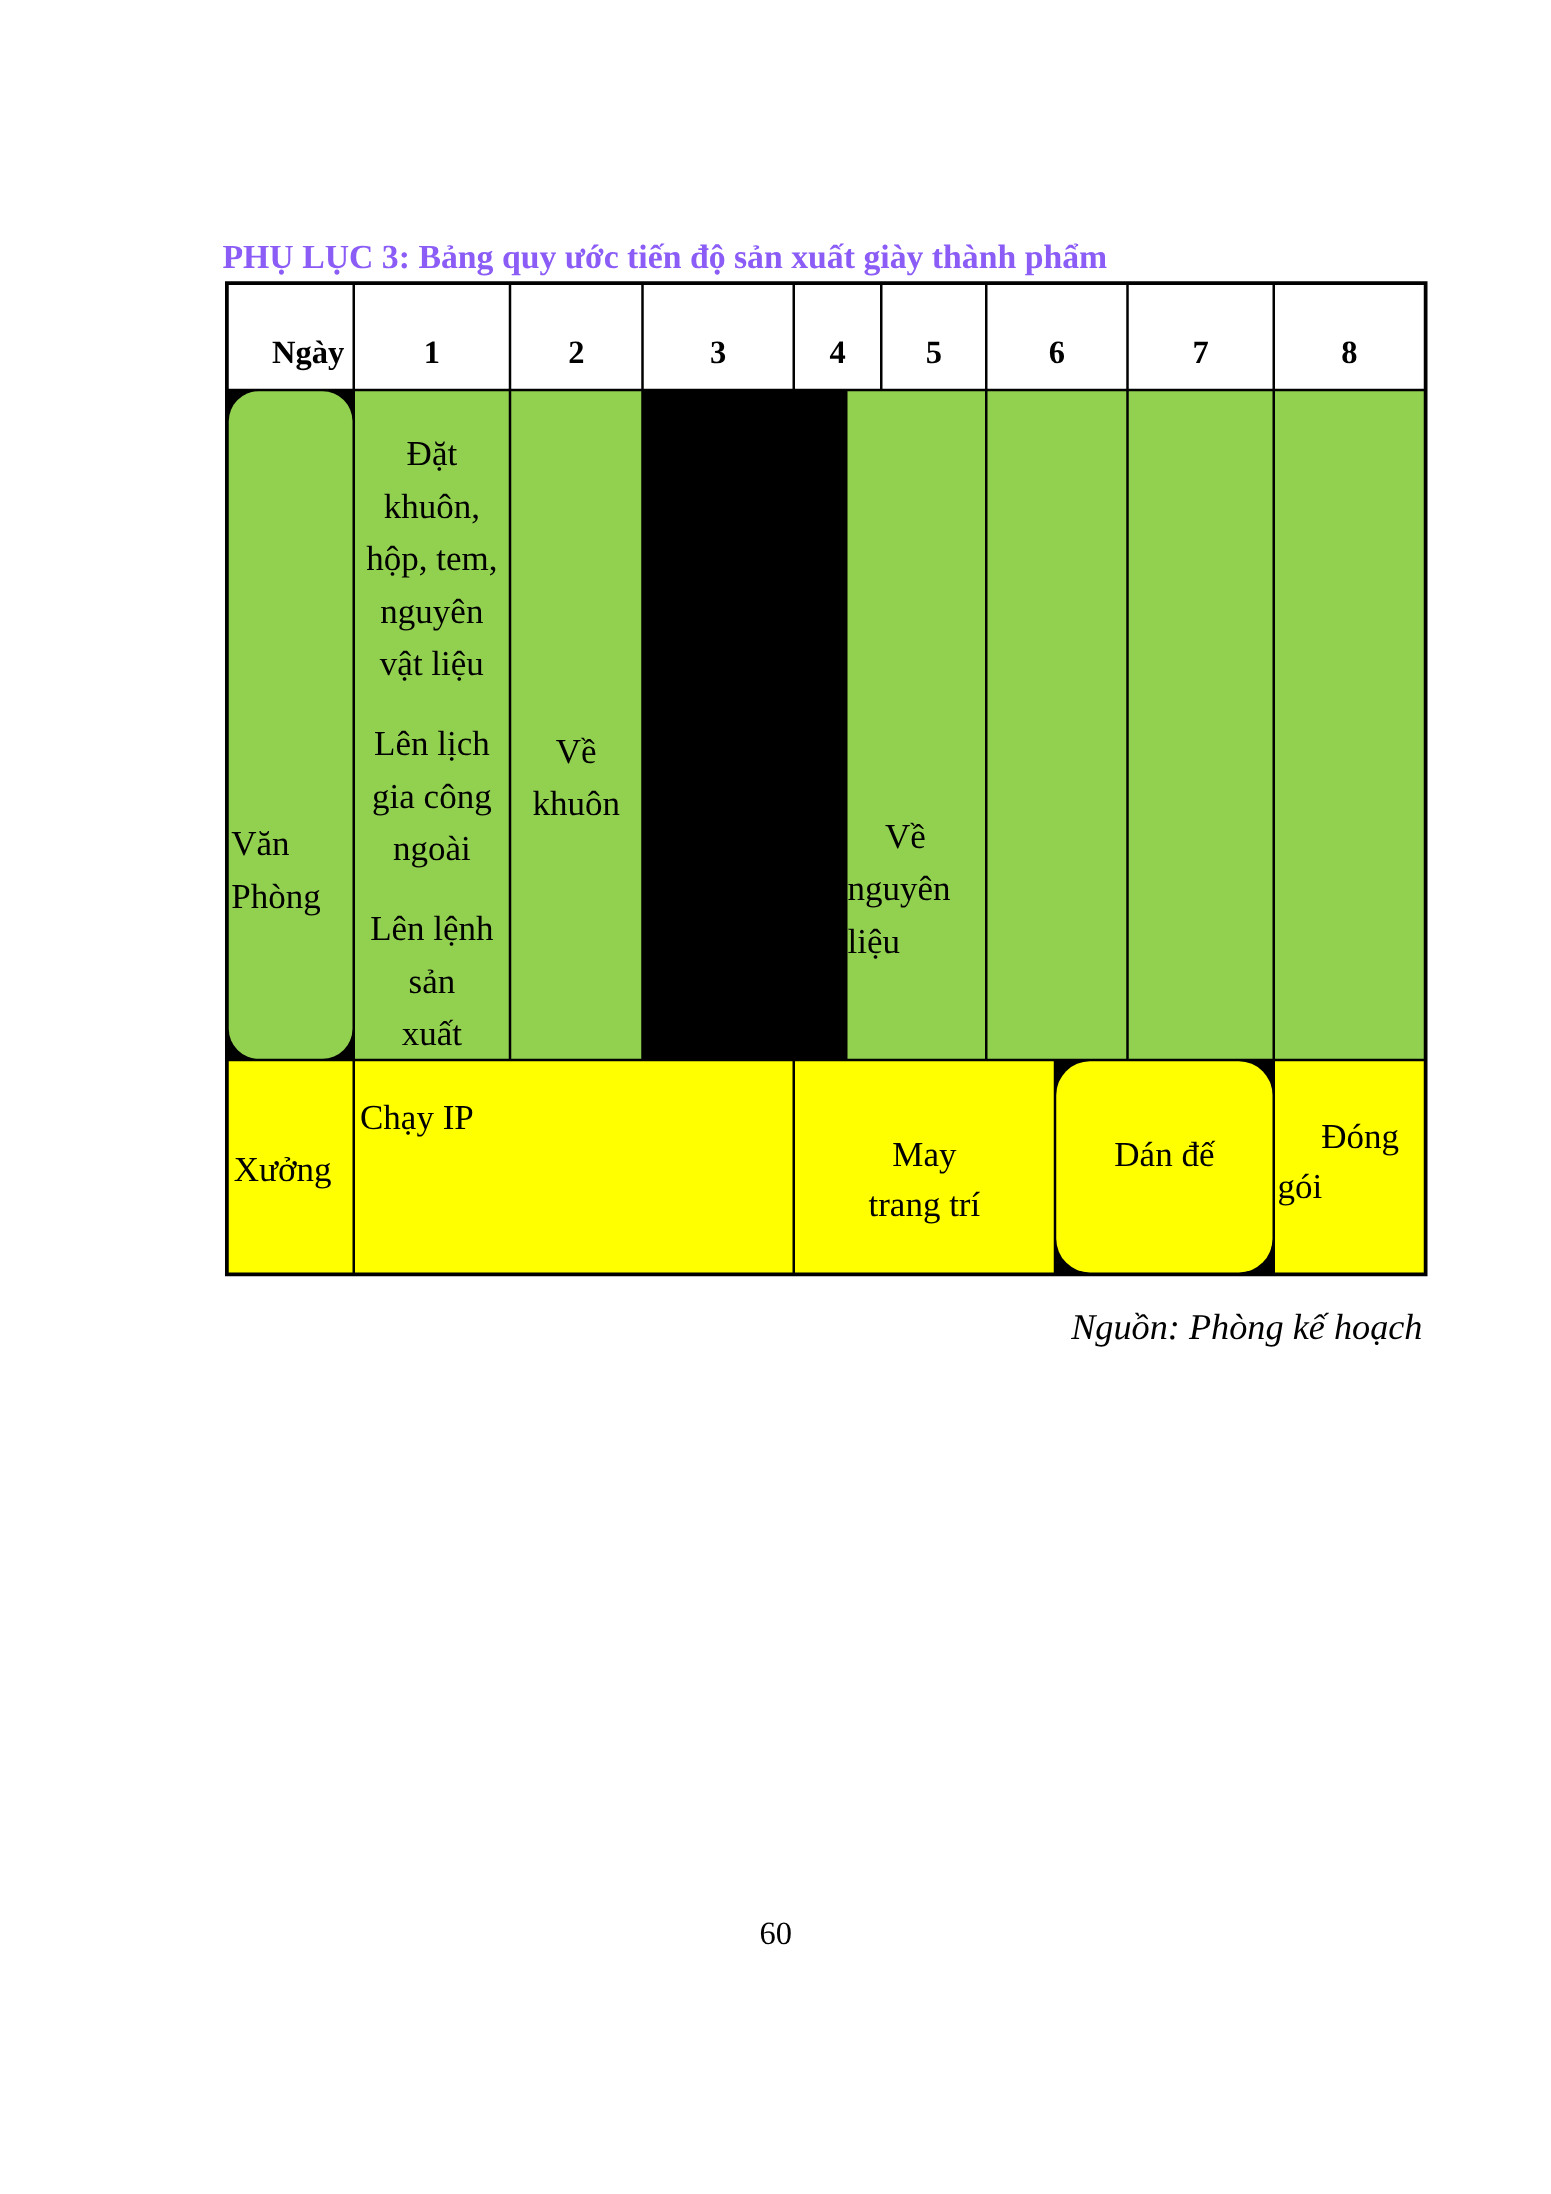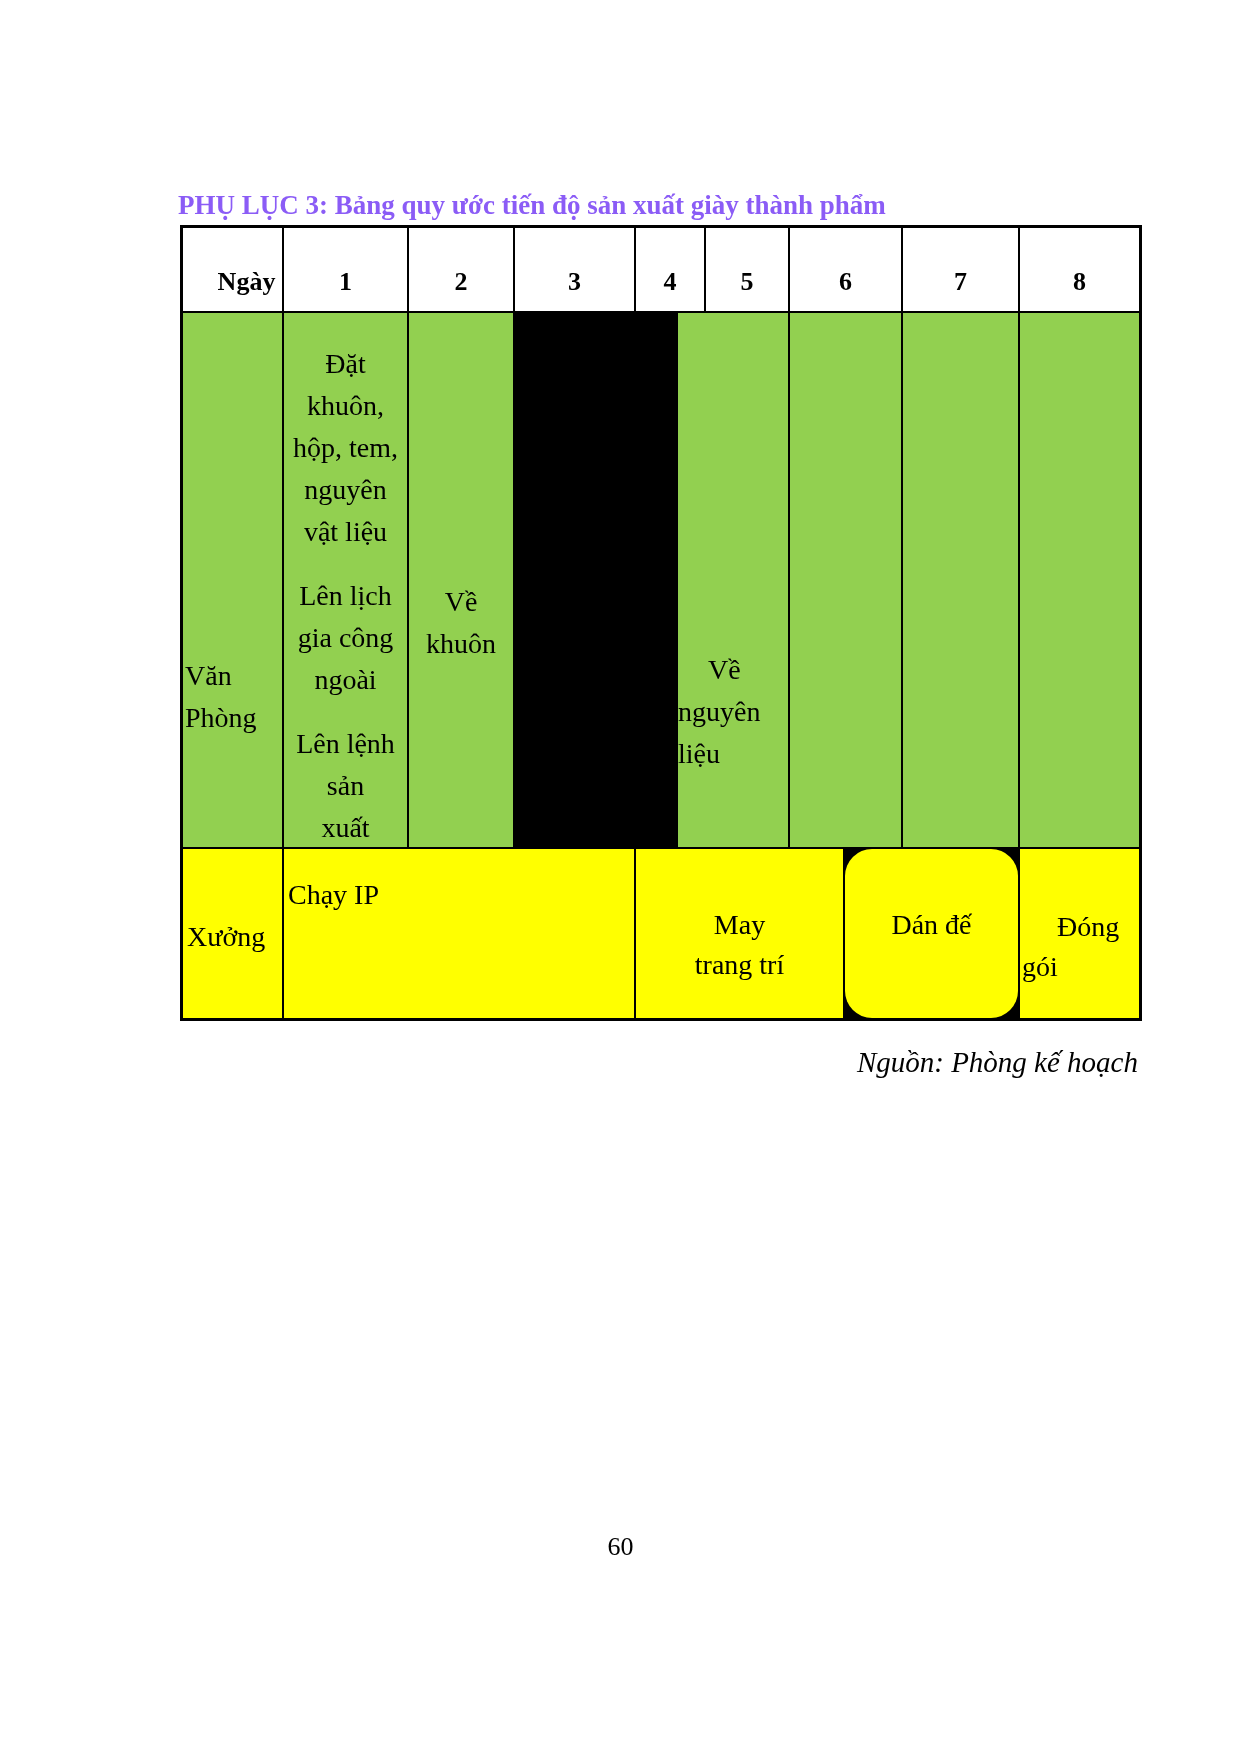--- a/index.html
+++ b/index.html
@@ -68,20 +68,21 @@
   .sp-chay{grid-column:2 / span 3;}
   .sp-may{grid-column:5 / span 3;}
   .sp-dan{grid-column:8 / span 2;}
 
   
   .office-label{
     justify-content:flex-end;
     padding-bottom:108px;
     padding-left:2px;
     text-align:left;
+    border-radius:24px;
   }
   .office-orders{
     padding-top:30px;
     text-align:center;
   }
   .office-orders p{margin:0;}
   .office-orders p + p{margin-top:22px;}
   .ve-khuon{
     padding-top:268px;
     text-align:center;
@@ -121,21 +122,21 @@
     line-height:40px;
   }
   .dan-de{
     padding-top:56px;
     text-align:left;
     align-items:center;
     line-height:40px;
     border-radius:27px;
   }
   .dong-goi{
-    padding-top:58px;
+    padding-top:41px;
     padding-left:2px;
     text-align:left;
     text-indent:35px;
     line-height:40px;
   }
 
   .source-note{
     position:absolute;
     left:180px;
     top:1046px;

